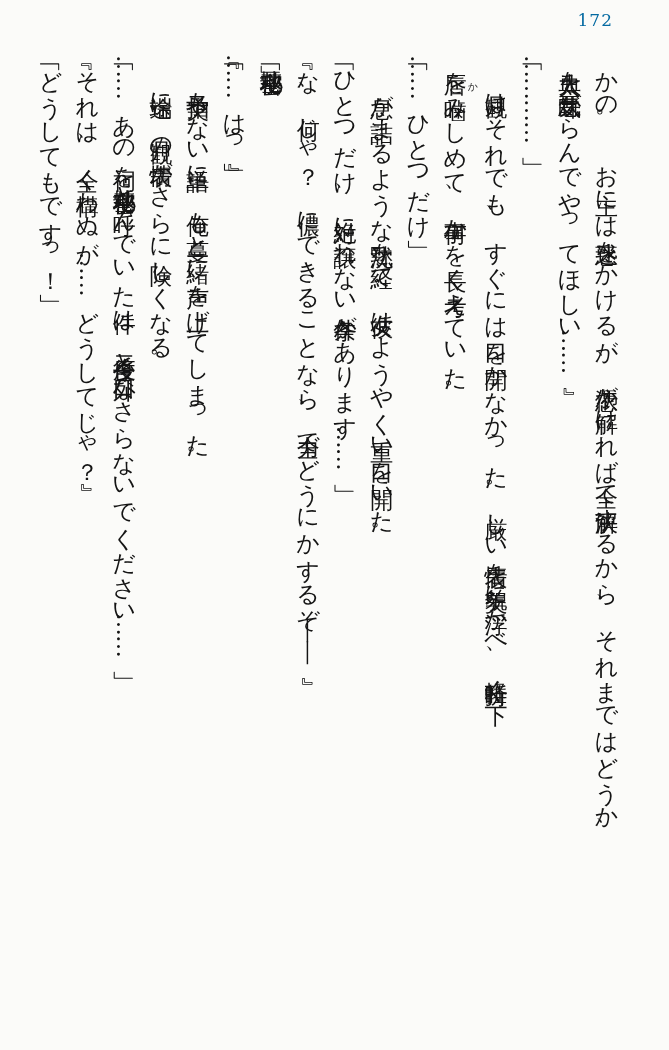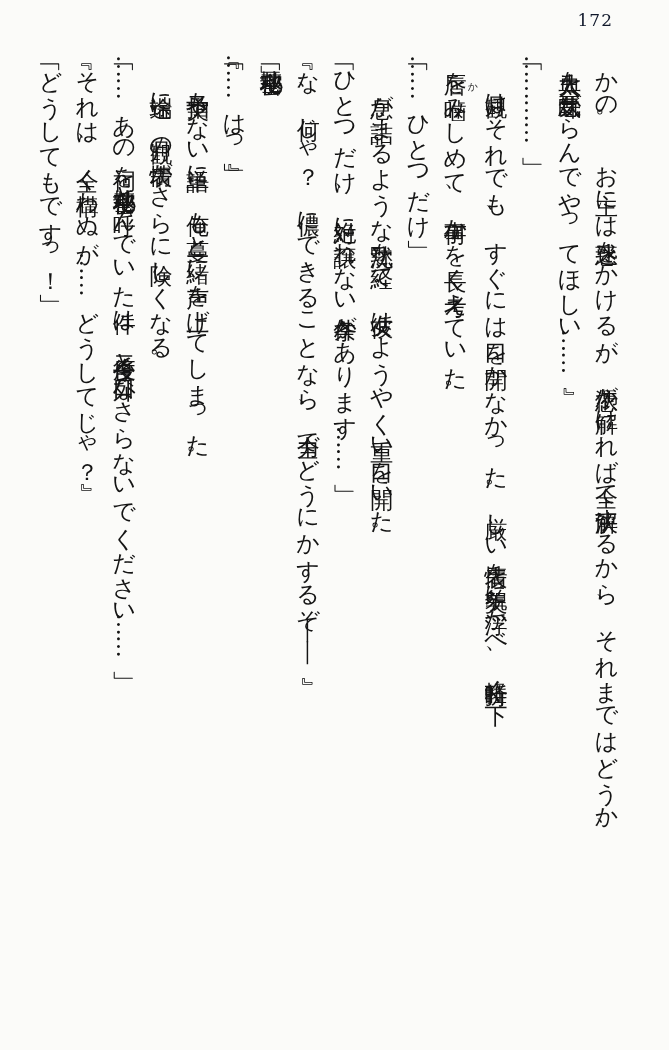--- a/index.html
+++ b/index.html
@@ -13,21 +13,21 @@
   .page {
     position: absolute;
     inset: 0;
   }
   .page-number {
     position: absolute;
     top: 10px;
     right: 56px;
     font-family: "DejaVu Serif", "Liberation Serif", serif;
     font-size: 17px;
-    color: #0f172a;
+    color: #0369a1;
     letter-spacing: 1px;
   }
   .page-text {
     position: absolute;
     top: 56px;
     right: 44px;
     height: 916px;
     writing-mode: vertical-rl;
     text-orientation: mixed;
     font-family: "DejaVu Serif", "Liberation Serif", serif;

